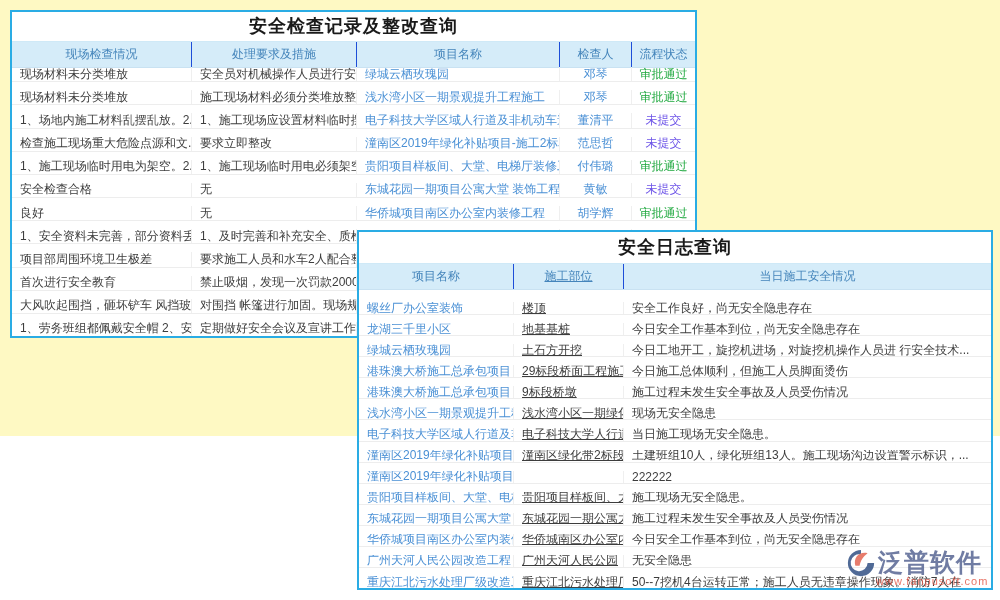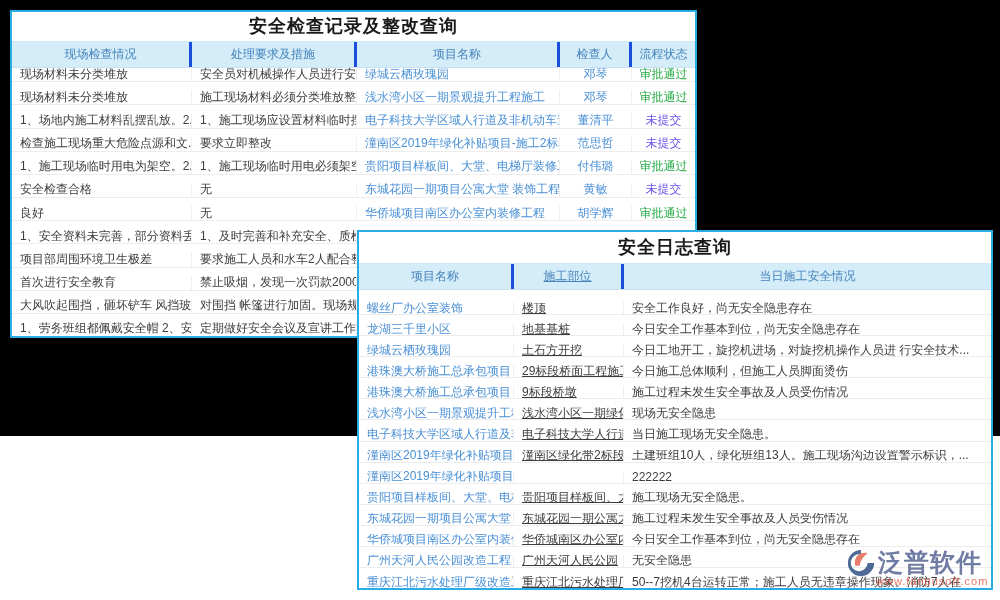--- a/index.html
+++ b/index.html
@@ -1,35 +1,35 @@
 <!DOCTYPE html>
 <html style="--border: #2AACE4; --header_bg: #D5ECF9; --header_text: #4585BB; --link: #4A90D5; --approved: #1EA83E; --unsubmitted: #6E55E8; --body_text: #3D3D3D; --title_text: #1A1A1A;"><head>
 <meta charset="utf-8">
 <style>
   html,body{margin:0;padding:0;width:1000px;height:600px;overflow:hidden;
     background:#ffffff;font-family:"Liberation Sans","DejaVu Sans",sans-serif;}
-  .stage{position:relative;width:1000px;height:436px;background:#000000;}
+  .stage{position:relative;width:1000px;height:436px;background:#fef9c3;}
 
   .panel{position:absolute;background:#fff;border:2px solid var(--border,#2AACE4);box-sizing:border-box;}
   .panel-inspection{left:10px;top:10px;width:687px;height:328px;z-index:1;}
   .panel-log{left:357px;top:230px;width:636px;height:360px;z-index:2;}
 
   .panel-title{margin:0;text-align:center;font-weight:bold;
     color:var(--title_text,#1a1a1a);letter-spacing:1px;
     border-bottom:1px solid #cfe9f7;}
   .panel-inspection .panel-title{height:29px;line-height:29px;font-size:18px;}
   .panel-log .panel-title{height:31px;line-height:31px;font-size:18px;}
 
   .thead{display:flex;background:var(--header_bg,#D5ECF9);
     color:var(--header_text,#4585BB);font-size:12px;
     border-bottom:1px solid #c9e2f2;}
   .panel-inspection .thead{height:25px;line-height:25px;}
   .panel-log .thead{height:25px;line-height:25px;}
   .th{text-align:center;white-space:nowrap;overflow:hidden;box-sizing:border-box;
-    border-right:3px solid #1d4ed8;}
+    border-right:1px solid #1d4ed8;}
   .th:last-child{border-right:none;}
 
   .tbody{display:flex;flex-direction:column;position:absolute;left:0;right:0;bottom:0;gap:8px;}
   .panel-inspection .tbody{top:55px;}
   .panel-log .tbody{top:70px;}
   .tr{flex:1;display:flex;align-items:center;border-bottom:1px solid #ededed;
     font-size:12px;color:var(--body_text,#3D3D3D);min-height:0;}
   .tr:last-child{border-bottom:none;}
   .td{box-sizing:border-box;white-space:nowrap;overflow:hidden;height:100%;
     display:flex;align-items:center;border-right:1px solid #efefef;}

